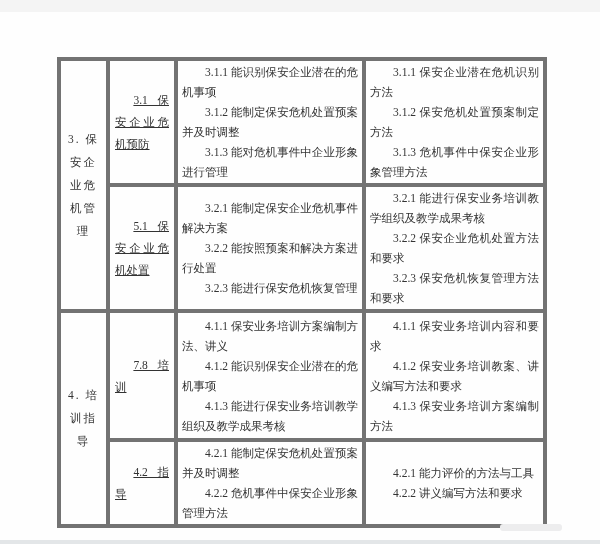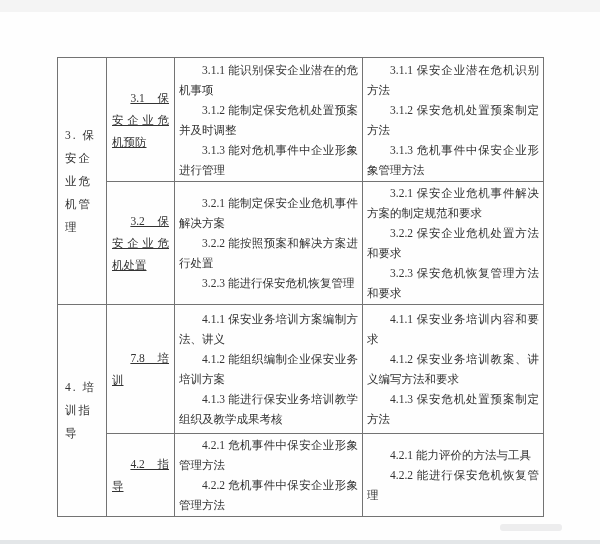--- a/index.html
+++ b/index.html
@@ -40,26 +40,27 @@
     position: absolute;
     left: 57px;
     top: 57px;
     width: 486px;
     border-collapse: collapse;
     table-layout: fixed;
     color: #333333;
     font-size: 11.5px;
   }
   table.skill-table td {
-    border: 1px solid #737373;
+    border: 4px solid #737373;
     vertical-align: middle;
     overflow: hidden;
     margin-left: 40px;
   }
   td.function-cell {
+    text-align: center;
     letter-spacing: 2px;
     line-height: 23px;
     padding: 0 7px;
   }
   td.task-cell {
     padding: 0 5px;
     text-align: justify;
     line-height: 22px;
     text-decoration: underline;
   }
@@ -102,60 +103,60 @@
         <p class="item">3.1.3 能对危机事件中企业形象进行管理</p>
       </td>
       <td class="items-cell">
         <p class="item">3.1.1 保安企业潜在危机识别方法</p>
         <p class="item">3.1.2 保安危机处置预案制定方法</p>
         <p class="item">3.1.3 危机事件中保安企业形象管理方法</p>
       </td>
     </tr>
     <tr style="height:122px">
       <td class="task-cell">
-        <span class="task-text">3.2 保安企业危机处置</span>
+        <span class="task-text">5.1 保安企业危机处置</span>
       </td>
       <td class="items-cell">
         <p class="item">3.2.1 能制定保安企业危机事件解决方案</p>
         <p class="item">3.2.2 能按照预案和解决方案进行处置</p>
         <p class="item">3.2.3 能进行保安危机恢复管理</p>
       </td>
       <td class="items-cell">
-        <p class="item">3.2.1 保安企业危机事件解决方案的制定规范和要求</p>
+        <p class="item">3.2.1 能进行保安业务培训教学组织及教学成果考核</p>
         <p class="item">3.2.2 保安企业危机处置方法和要求</p>
         <p class="item">3.2.3 保安危机恢复管理方法和要求</p>
       </td>
     </tr>
     <tr style="height:129px">
       <td class="function-cell" rowspan="2">4. 培训指导</td>
       <td class="task-cell">
         <span class="task-text">7.8 培训</span>
       </td>
       <td class="items-cell">
         <p class="item">4.1.1 保安业务培训方案编制方法、讲义</p>
-        <p class="item">4.1.2 能组织编制企业保安业务培训方案</p>
+        <p class="item">4.1.2 能识别保安企业潜在的危机事项</p>
         <p class="item">4.1.3 能进行保安业务培训教学组织及教学成果考核</p>
       </td>
       <td class="items-cell">
         <p class="item">4.1.1 保安业务培训内容和要求</p>
         <p class="item">4.1.2 保安业务培训教案、讲义编写方法和要求</p>
-        <p class="item">4.1.3 保安危机处置预案制定方法</p>
+        <p class="item">4.1.3 保安业务培训方案编制方法</p>
       </td>
     </tr>
     <tr style="height:82px">
       <td class="task-cell">
         <span class="task-text">4.2 指导</span>
       </td>
       <td class="items-cell">
-        <p class="item">4.2.1 危机事件中保安企业形象管理方法</p>
+        <p class="item">4.2.1 能制定保安危机处置预案并及时调整</p>
         <p class="item">4.2.2 危机事件中保安企业形象管理方法</p>
       </td>
       <td class="items-cell">
         <p class="item">4.2.1 能力评价的方法与工具</p>
-        <p class="item">4.2.2 能进行保安危机恢复管理</p>
+        <p class="item">4.2.2 讲义编写方法和要求</p>
       </td>
     </tr>
   </tbody>
     </table>
 
   <div class="scan-smudge"></div>
   <div class="bottom-scan-strip"></div>
 </div>
 
 </body></html>

